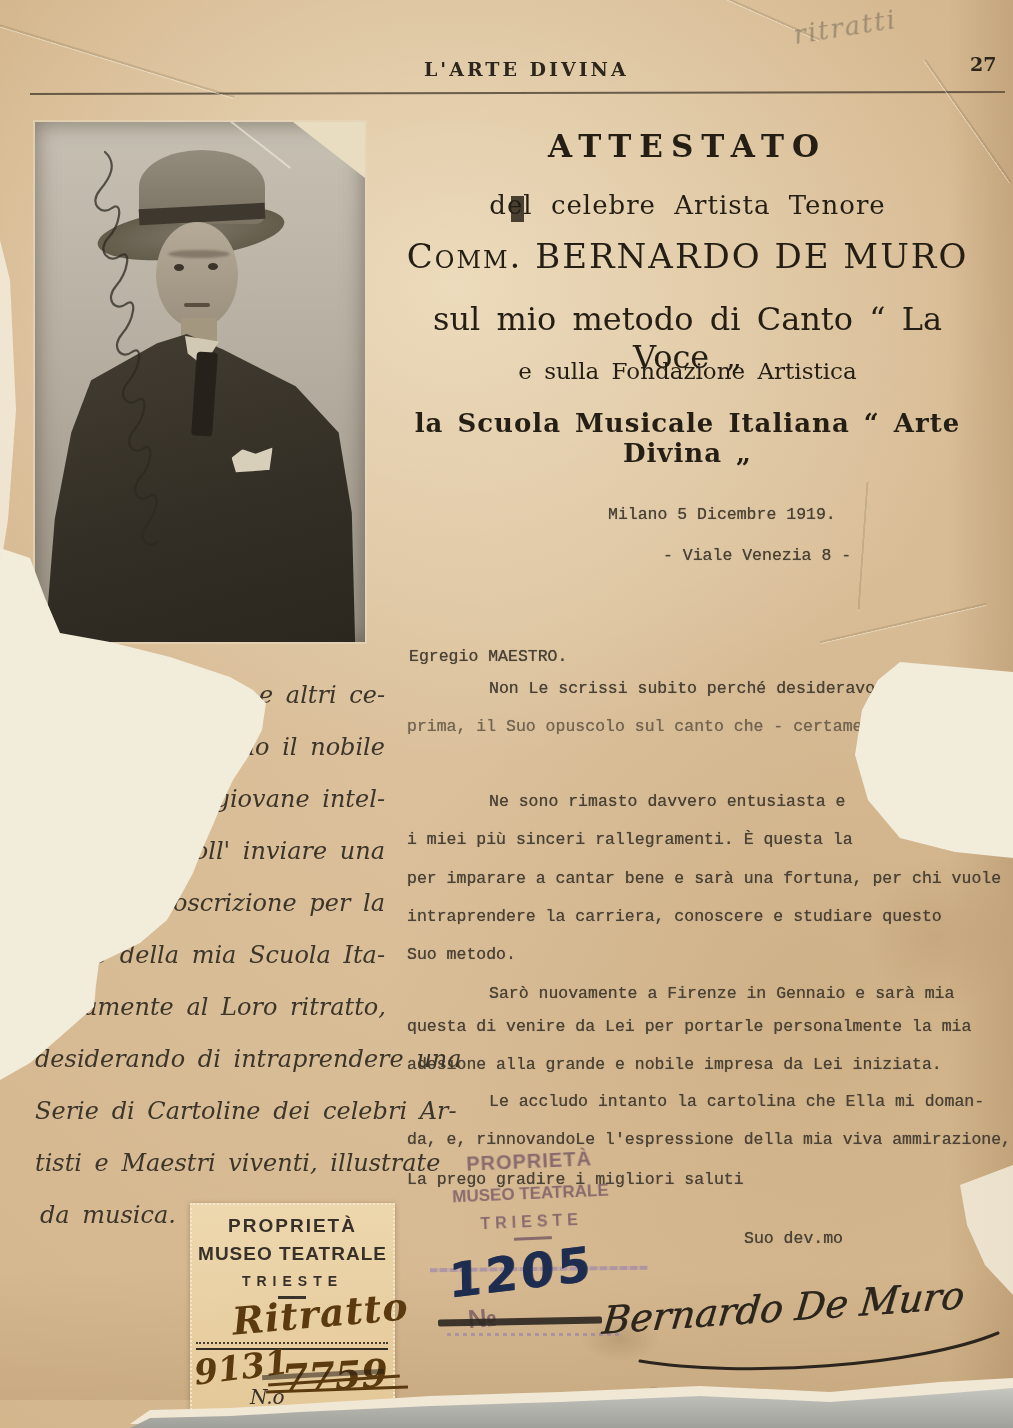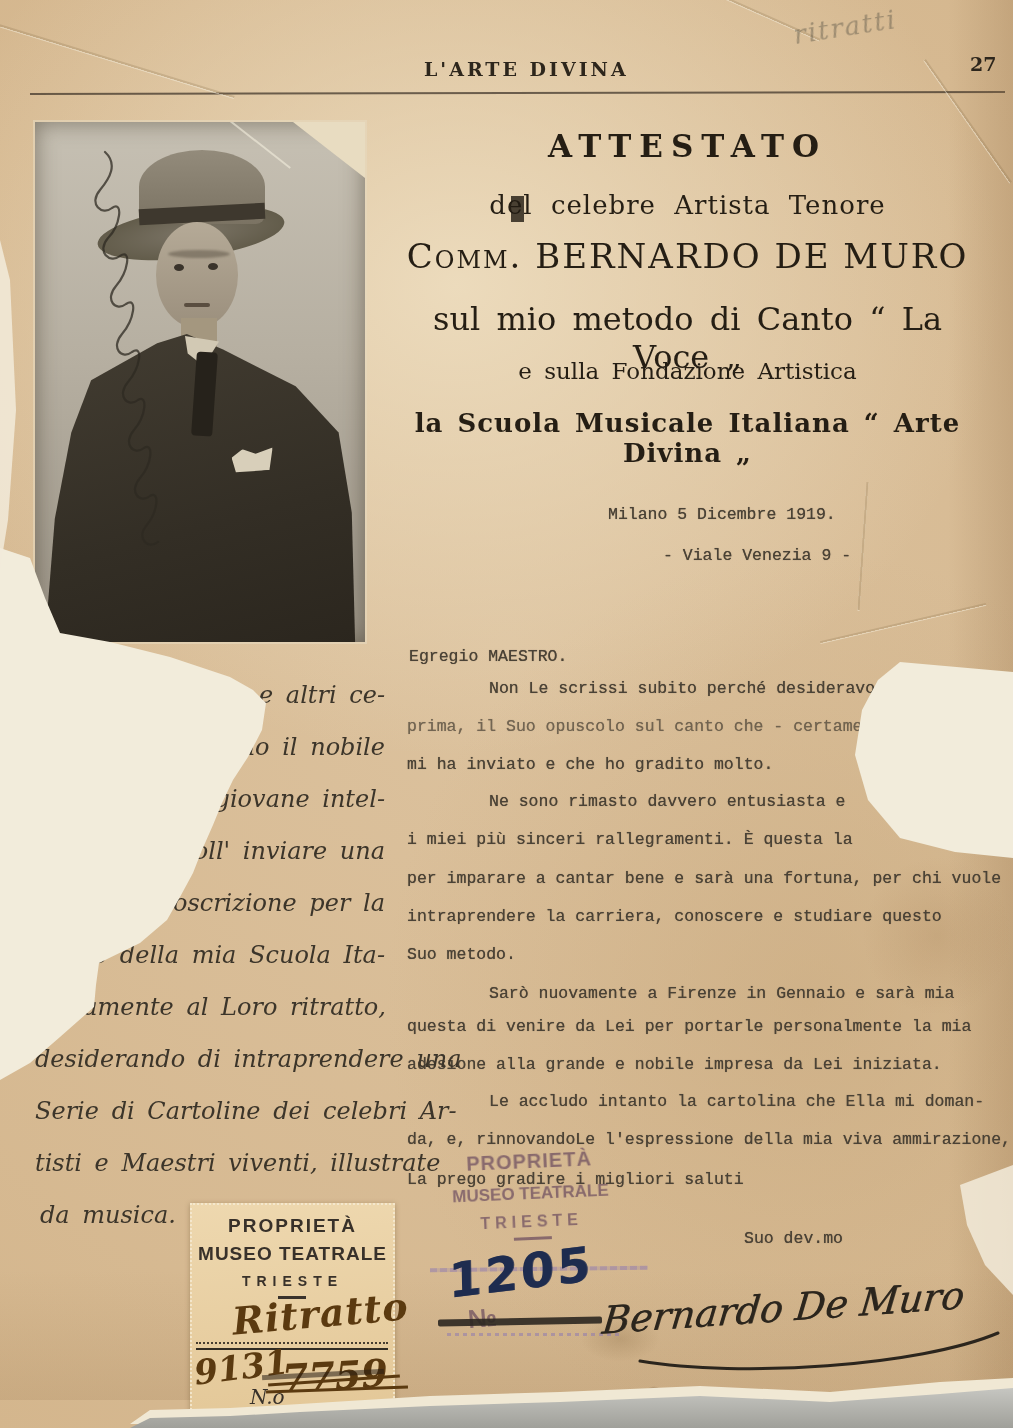--- a/index.html
+++ b/index.html
@@ -182,25 +182,24 @@
 
   <div class="abs txt att att-title">ATTESTATO</div>
   <div class="abs txt att att-sub">del celebre Artista Tenore</div>
   <div class="abs smudge txt"></div>
   <div class="abs txt att att-artist">Comm. BERNARDO DE MURO</div>
   <div class="abs txt att att-method">sul mio metodo di Canto “ La Voce „</div>
   <div class="abs txt att att-found">e sulla Fondazione Artistica</div>
   <div class="abs txt att att-school">la Scuola Musicale Italiana “ Arte Divina „</div>
 
   <div class="abs txt tw" style="left:608px;top:505px;">Milano 5 Dicembre 1919.</div>
-  <div class="abs txt tw" style="left:663px;top:546px;">- Viale Venezia 9 -</div>
+  <div class="abs txt tw" style="left:663px;top:546px;">- Viale Venezia 8 -</div>
   <div class="abs txt tw" style="left:409px;top:647px;">Egregio MAESTRO.</div>
   <div class="abs txt tw" style="left:489px;top:679px;">Non Le scrissi subito perché desideravo legge</div>
   <div class="abs txt tw t-faded" style="left:407px;top:717px;">prima, il Suo opuscolo sul canto che - certame</div>
-  <div class="abs txt tw" style="left:407px;top:755px;">mi ha inviato e che ho gradito molto.</div>
   <div class="abs txt tw" style="left:489px;top:792px;">Ne sono rimasto davvero entusiasta e</div>
   <div class="abs txt tw" style="left:407px;top:869px;">per imparare a cantar bene e sarà una fortuna, per chi vuole</div>
   <div class="abs txt tw" style="left:407px;top:830px;">i miei più sinceri rallegramenti. È questa la</div>
   <div class="abs txt tw" style="left:407px;top:907px;">intraprendere la carriera, conoscere e studiare questo</div>
   <div class="abs txt tw" style="left:407px;top:945px;">Suo metodo.</div>
   <div class="abs txt tw" style="left:489px;top:977px;margin-top:7px;">Sarò nuovamente a Firenze in Gennaio e sarà mia</div>
   <div class="abs txt tw" style="left:407px;top:1017px;">questa di venire da Lei per portarle personalmente la mia</div>
   <div class="abs txt tw" style="left:407px;top:1055px;">adesione alla grande e nobile impresa da Lei iniziata.</div>
   <div class="abs txt tw" style="left:407px;top:1130px;">da, e, rinnovandoLe l'espressione della mia viva ammirazione,</div>
   <div class="abs txt tw" style="left:489px;top:1092px;">Le accludo intanto la cartolina che Ella mi doman-</div>

